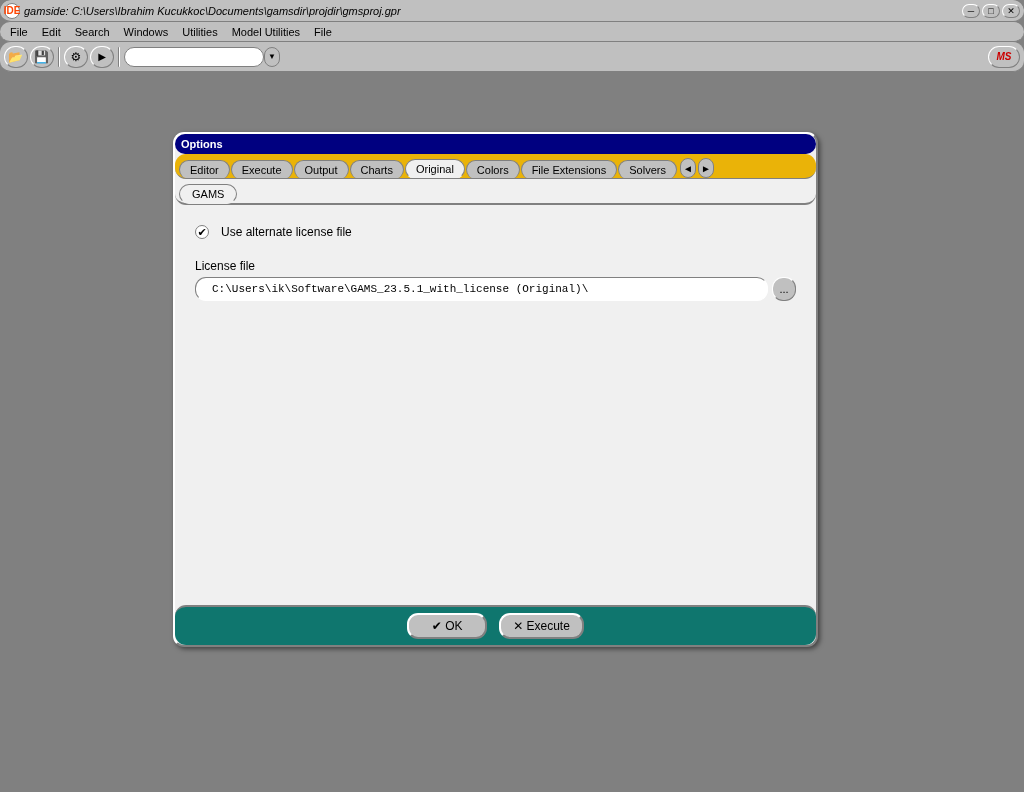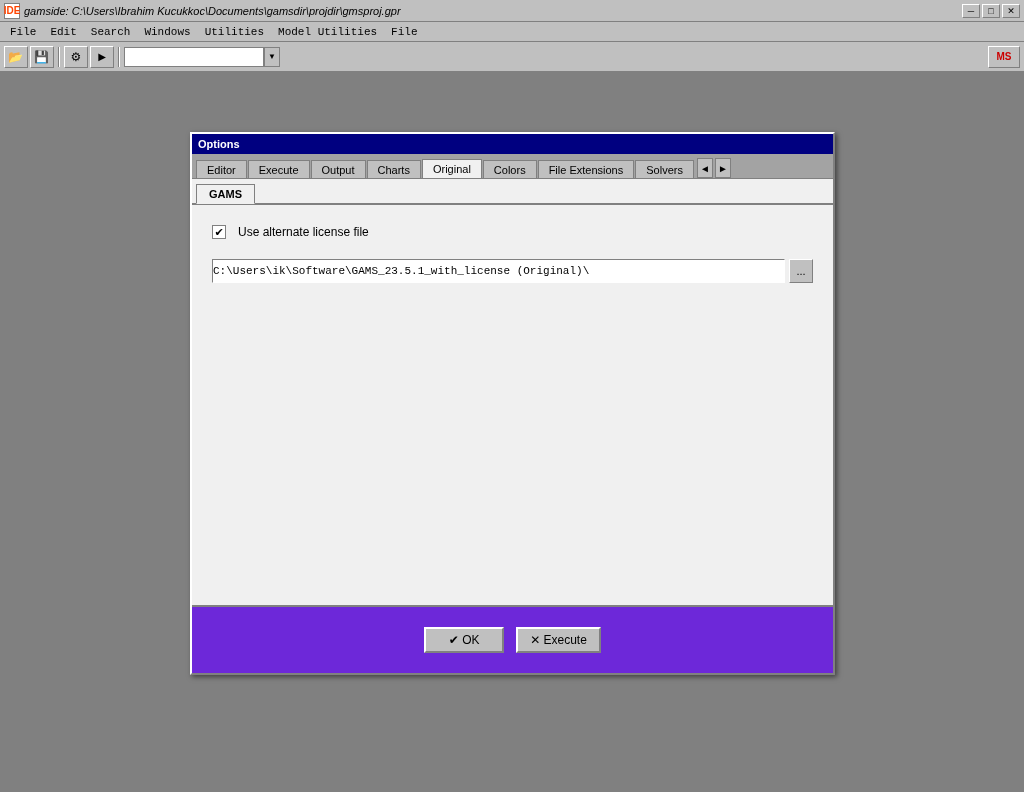--- a/index.html
+++ b/index.html
@@ -1,15 +1,15 @@
 <!DOCTYPE html>
 <html><head>
   <meta charset="utf-8">
   <style>
-    * { box-sizing: border-box; margin: 0; padding: 0; }
+    * { box-sizing: border-box; margin: 0; padding: 0; border-radius: 11px; }
     body {
       background: #808080;
       font-family: 'Segoe UI', Tahoma, sans-serif;
       font-size: 12px;
       width: 1024px;
       height: 792px;
       overflow: hidden;
       position: relative;
     }
 
@@ -61,21 +61,20 @@
 
     
     .menu-bar {
       background: #c0c0c0;
       height: 20px;
       display: flex;
       align-items: center;
       padding: 0 4px;
       border-bottom: 1px solid #808080;
       gap: 2px;
-      font-family: Liberation Mono, monospace;
     }
     .menu-item {
       padding: 2px 6px;
       font-size: 11px;
       cursor: pointer;
     }
 
     
     .toolbar {
       background: #c0c0c0;
@@ -102,34 +101,35 @@
       width: 2px;
       height: 20px;
       border-left: 1px solid #808080;
       border-right: 1px solid #ffffff;
       margin: 0 2px;
     }
     .toolbar-right {
       margin-left: auto;
       display: flex;
       align-items: center;
+      font-style: italic;
     }
 
     
     .main-area {
       background: #808080;
       position: relative;
       flex: 1;
       height: calc(792px - 72px);
     }
 
     
     .dialog {
       position: absolute;
-      left: 190px;
+      left: 173px;
       top: 60px;
       width: 645px;
       background: #f0f0f0;
       border: 2px solid;
       border-color: #ffffff #808080 #808080 #ffffff;
       box-shadow: 2px 2px 5px rgba(0,0,0,0.5);
     }
     .dialog-titlebar {
       background: #000080;
       color: #ffffff;
@@ -141,21 +141,21 @@
       font-weight: bold;
     }
     .dialog-title-text {
       flex: 1;
     }
 
     
     .tab-bar {
       display: flex;
       align-items: flex-end;
-      background: #a3a3a3;
+      background: #eab308;
       padding: 4px 4px 0 4px;
       border-bottom: 1px solid #808080;
       flex-wrap: nowrap;
       overflow: hidden;
     }
     .tab {
       padding: 3px 10px;
       font-size: 11px;
       border: 1px solid #808080;
       border-bottom: none;
@@ -184,21 +184,20 @@
       cursor: pointer;
       margin-left: 2px;
     }
 
     
     .tab-row2 {
       display: flex;
       padding: 4px 4px 0 4px;
       background: #f0f0f0;
       border-bottom: 2px solid #808080;
-      font-weight: bold;
     }
     .tab2 {
       padding: 3px 12px;
       font-size: 11px;
       border: 1px solid #808080;
       border-bottom: none;
       background: #c0c0c0;
       cursor: pointer;
       position: relative;
       top: 1px;
@@ -251,46 +250,46 @@
       display: flex;
       align-items: center;
       gap: 4px;
     }
     .file-input {
       flex: 1;
       height: 24px;
       background: #fff;
       border: 1px solid;
       border-color: #808080 #ffffff #ffffff #808080;
-      padding: 2px 0;
+      padding: 2px 16px;
       font-size: 11px;
       font-family: 'Courier New', monospace;
       color: #000;
     }
     .browse-btn {
       width: 24px;
       height: 24px;
       background: #c0c0c0;
       border: 1px solid;
       border-color: #ffffff #808080 #808080 #ffffff;
       display: flex;
       align-items: center;
       justify-content: center;
       font-size: 11px;
       cursor: pointer;
     }
 
     
     .dialog-footer {
       border-top: 2px solid #808080;
-      padding: 20px;
+      padding: 6px;
       display: flex;
       justify-content: center;
       gap: 12px;
-      background: #6d28d9;
+      background: #0f766e;
     }
     .dialog-btn {
       min-width: 80px;
       height: 26px;
       background: #c0c0c0;
       border: 2px solid;
       border-color: #ffffff #808080 #808080 #ffffff;
       display: flex;
       align-items: center;
       justify-content: center;
@@ -389,20 +388,21 @@
     <div class="dialog-content">
 
       <div class="checkbox-row">
         <div class="checkbox-box">
           <span class="checkbox-check">✔</span>
         </div>
         <span class="checkbox-label">Use alternate license file</span>
       </div>
 
       <div>
+        <div class="field-label">License file</div>
         <div class="file-input-row">
           <input class="file-input" type="text" value="C:\Users\ik\Software\GAMS_23.5.1_with_license (Original)\" style="">
           <div class="browse-btn">...</div>
         </div>
       </div>
 
     </div>
 
     <div class="dialog-footer">
       <div class="dialog-btn">✔ OK</div>

